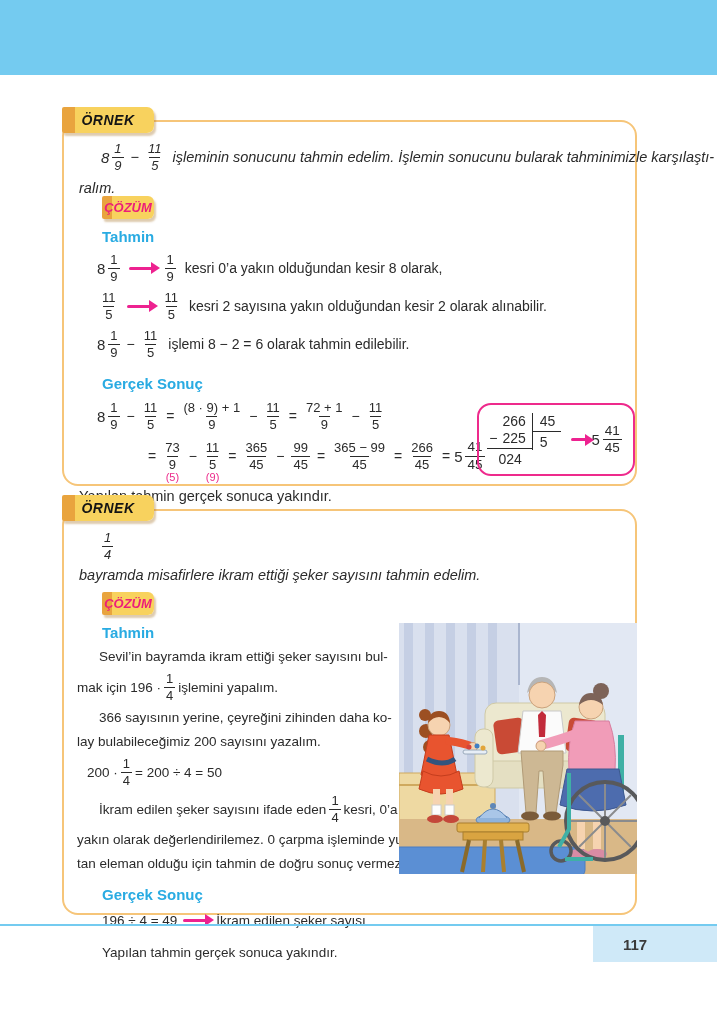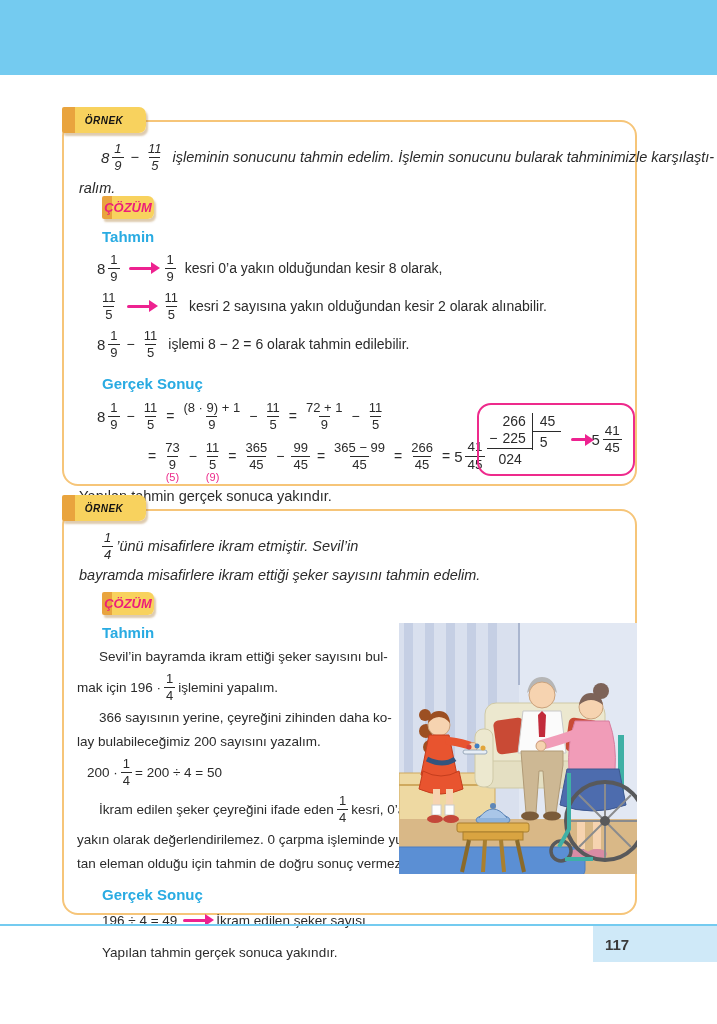--- a/index.html
+++ b/index.html
@@ -4,24 +4,24 @@
 <style>
   html,body{margin:0;padding:0;background:#fff;}
   .page{position:relative;width:717px;height:1024px;background:#ffffff;overflow:hidden;
         font-family:"Liberation Sans",sans-serif;color:#2b2b2b;}
   .topbar{position:absolute;left:0;top:0;width:717px;height:75px;background:#74cbf0;}
 
   .exbox{position:absolute;left:62px;width:575px;border:2px solid #f6c579;border-radius:16px;background:#fff;box-sizing:border-box;}
   #box1{top:120px;height:366px;}
   #box2{top:509px;height:406px;}
 
-  .ornek-label{position:absolute;width:84px;height:26px;z-index:3;
+  .ornek-label{position:absolute;width:92px;height:26px;z-index:3;
     background:linear-gradient(90deg,#e9a43e 0 13px,#f8d25e 13px);
     display:flex;align-items:center;justify-content:center;
-    font-weight:bold;font-style:italic;font-size:10px;letter-spacing:.5px;color:#141414;
+    font-weight:bold;font-style:italic;font-size:14px;letter-spacing:.5px;color:#141414;
     border-radius:2px 7px 7px 2px;box-shadow:2px 3px 2px rgba(160,105,25,.35);}
   #ornek1{left:62px;top:107px;}
   #ornek2{left:62px;top:495px;}
 
   .cozum-label{display:inline-flex;width:52px;height:23px;margin-left:38px;
     background:linear-gradient(90deg,#e9a43e 0 10px,#f8d25e 10px);
     align-items:center;justify-content:center;font-weight:bold;font-style:italic;font-size:13px;
     color:#ec1e79;border-radius:2px 6px 6px 2px;box-shadow:2px 3px 2px rgba(160,105,25,.35);}
 
   .h-blue{color:#29abe2;font-weight:bold;font-size:15px;margin:9px 0 4px 38px;}
@@ -70,21 +70,21 @@
   .col .indent{padding-left:22px;}
   .col .fline{display:flex;align-items:center;white-space:nowrap;height:37px;}
   .col .h-blue{margin-left:25px;}
   .eq-row{display:flex;align-items:center;white-space:nowrap;margin-left:25px;height:26px;}
   .col .closing2{margin:8px 0 0 25px;font-size:13.5px;line-height:24px;}
 
   .illus{position:absolute;left:335px;top:112px;width:238px;height:251px;}
 
   .footline{position:absolute;left:0;top:924px;width:717px;height:2px;background:#74cbf0;}
   .pagebox{position:absolute;left:593px;top:926px;width:124px;height:36px;background:#cfe9f8;
-    display:flex;align-items:center;padding-left:12px;box-sizing:border-box;
+    display:flex;align-items:center;padding-left:30px;box-sizing:border-box;
     font-weight:bold;font-size:15px;color:#3a3a3a;}
 </style>
 </head>
 <body>
 
 <div class="page">
   <div class="topbar"></div>
 
   <div class="ornek-label" id="ornek1">ÖRNEK</div>
 
@@ -256,21 +256,20 @@
 
   <div class="ornek-label" id="ornek2">ÖRNEK</div>
 
   <div class="exbox" id="box2">
     <div class="prob" style="margin-top:15px;">
       <div class="prob-line1" style="height:40px;padding-left:20px;">
         <span class="frac">
             <span class="n">1</span>
             <span class="d">4</span>
           </span>
-        <span>’ünü misafirlere ikram etmiştir. Sevil’in</span>
       </div>
       <div class="prob-line2">bayramda misafirlere ikram ettiği şeker sayısını tahmin edelim.</div>
     </div>
 
     <div class="cozum-label" style="margin-top:9px;">ÇÖZÜM</div>
 
     <div class="col">
       <div class="h-blue">Tahmin</div>
       <div class="line indent">Sevil’in bayramda ikram ettiği şeker sayısını bul-</div>
       <div class="fline">
@@ -285,21 +284,21 @@
       <div class="line">lay bulabileceğimiz 200 sayısını yazalım.</div>
       <div class="fline" style="margin-left:10px;">
         <span>200 ·</span>
         <span class="frac">
             <span class="n">1</span>
             <span class="d">4</span>
           </span>
         <span>= 200 ÷ 4 = 50</span>
       </div>
       <div class="fline indent">
-        <span>İkram edilen şeker çeyreğini ifade eden</span>
+        <span>İkram edilen şeker sayısını ifade eden</span>
         <span class="frac">
             <span class="n">1</span>
             <span class="d">4</span>
           </span>
         <span>kesri, 0’a</span>
       </div>
       <div class="line">yakın olarak değerlendirilemez. 0 çarpma işleminde yu-</div>
       <div class="line">tan eleman olduğu için tahmin de doğru sonuç vermez.</div>
 
       <div class="h-blue" style="margin-top:10px;">Gerçek Sonuç</div>

